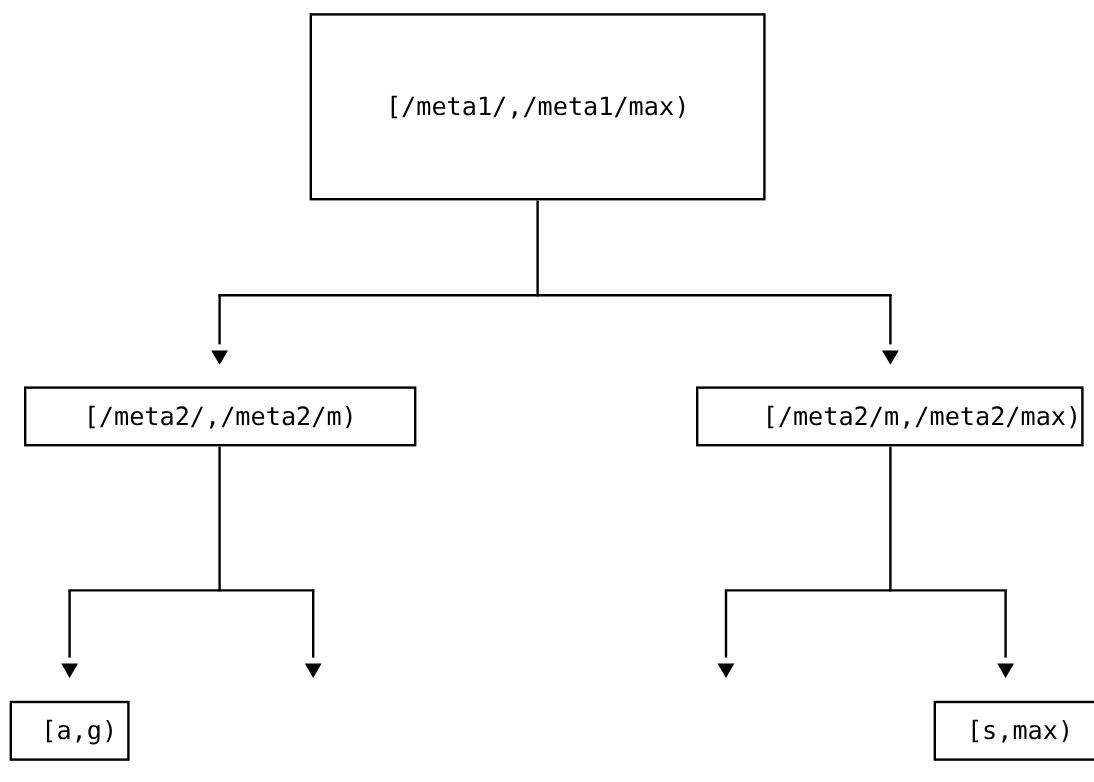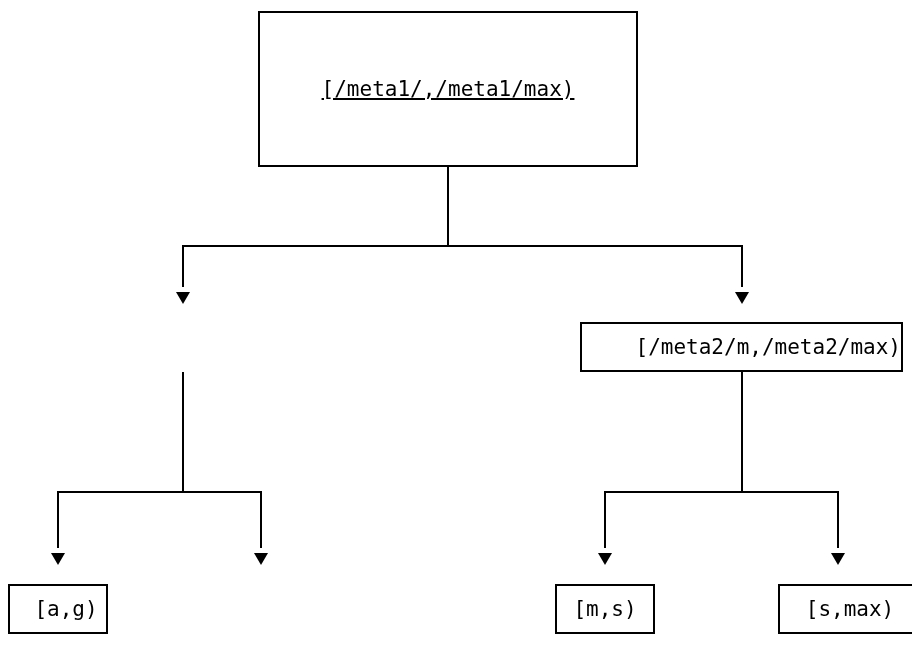--- a/index.html
+++ b/index.html
@@ -43,21 +43,20 @@
     letter-spacing: 0px;
     white-space: pre;
     color: #000000;
   }
   
   #node-root {
     left: 258px;
     top: 11px;
     width: 380px;
     height: 156px;
-    text-decoration: underline;
   }
   
   #node-meta2-low {
     left: 20px;
     top: 322px;
     width: 327px;
     height: 50px;
   }
   #node-meta2-high {
     left: 580px;
@@ -144,31 +143,31 @@
       <line x1="741" y1="492" x2="839" y2="492" stroke="#000000" stroke-width="2"></line>
       <line x1="838" y1="492" x2="838" y2="548" stroke="#000000" stroke-width="2"></line>
       <polygon points="831,553 845,553 838,565" fill="#000000"></polygon>
     </g>
   </svg>
 
   <div class="node-box" id="node-root">
     <span class="node-label">[/meta1/,/meta1/max)</span>
   </div>
 
+  <div class="node-box" id="node-meta2-low">
+    <span class="node-label">[/meta2/,/meta2/m)</span>
+  </div>
 
   <div class="node-box" id="node-meta2-high">
     <span class="node-label">[/meta2/m,/meta2/max)</span>
   </div>
 
   <div class="node-box" id="node-leaf-ag">
     <span class="node-label">[a,g)</span>
   </div>
 
 
-  <div class="node-box" id="node-leaf-ms">
-    <span class="node-label">[m,s)</span>
-  </div>
 
   <div class="node-box" id="node-leaf-smax">
     <span class="node-label">[s,max)</span>
   </div>
 
 </div>
 
 </body></html>

